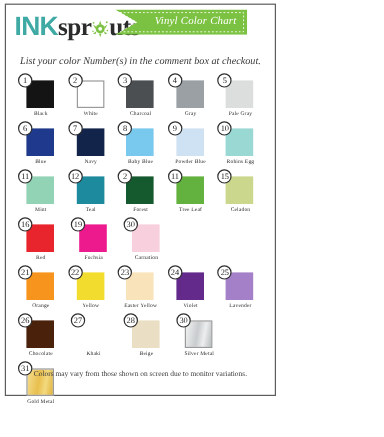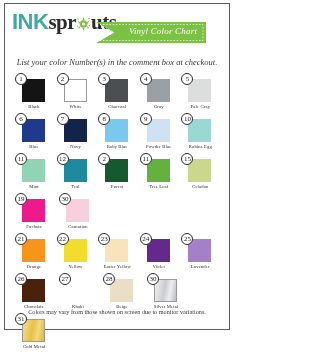--- a/index.html
+++ b/index.html
@@ -54,41 +54,41 @@
     position: relative;
     display: inline-block;
     width: 15px;
     height: 15px;
     vertical-align: -2px;
   }
   .splat svg { position: absolute; left: 0; top: 0; }
   .banner {
     position: absolute;
     right: 0px;
-    top: 14px;
+    top: 0;
     width: 110px;
     height: 21px;
     padding-left: 18px;
   }
   .banner svg { position: absolute; left: 0; top: 0; }
   .banner-text {
     position: absolute;
     left: 26px;
     top: 4px;
     width: 82px;
     text-align: center;
     font-family: "Liberation Serif", serif;
     font-style: italic;
     font-size: 9px;
     color: #ffffff;
     letter-spacing: 0.2px;
     white-space: nowrap;
   }
   .subtitle {
-    margin: 15px 0 0 0;
+    margin: 3px 0 0 0;
     text-align: center;
     font-family: "Liberation Serif", serif;
     font-style: italic;
     font-size: 8.5px;
     color: #3b3b3b;
   }
   .grid {
     margin: 6px 0 0 0;
     padding: 0 8px;
   }
@@ -264,20 +264,25 @@
           <div class="cname">Tree Leaf</div>
         </div>
         <div class="cell">
           <div class="swatch" style="background-color: rgb(203, 215, 140);"></div>
           <div class="num">15</div>
           <div class="cname">Celadon</div>
         </div>
       </div>
       <div class="row">
         <div class="cell">
+          <div class="swatch" style="background-color: rgb(232, 37, 44);"></div>
+          <div class="num">16</div>
+          <div class="cname">Red</div>
+        </div>
+        <div class="cell">
           <div class="swatch" style="background-color: rgb(237, 26, 142);"></div>
           <div class="num">19</div>
           <div class="cname">Fuchsia</div>
         </div>
         <div class="cell">
           <div class="swatch" style="background-color: rgb(248, 207, 221);"></div>
           <div class="num">30</div>
           <div class="cname">Carnation</div>
         </div>
       </div>

